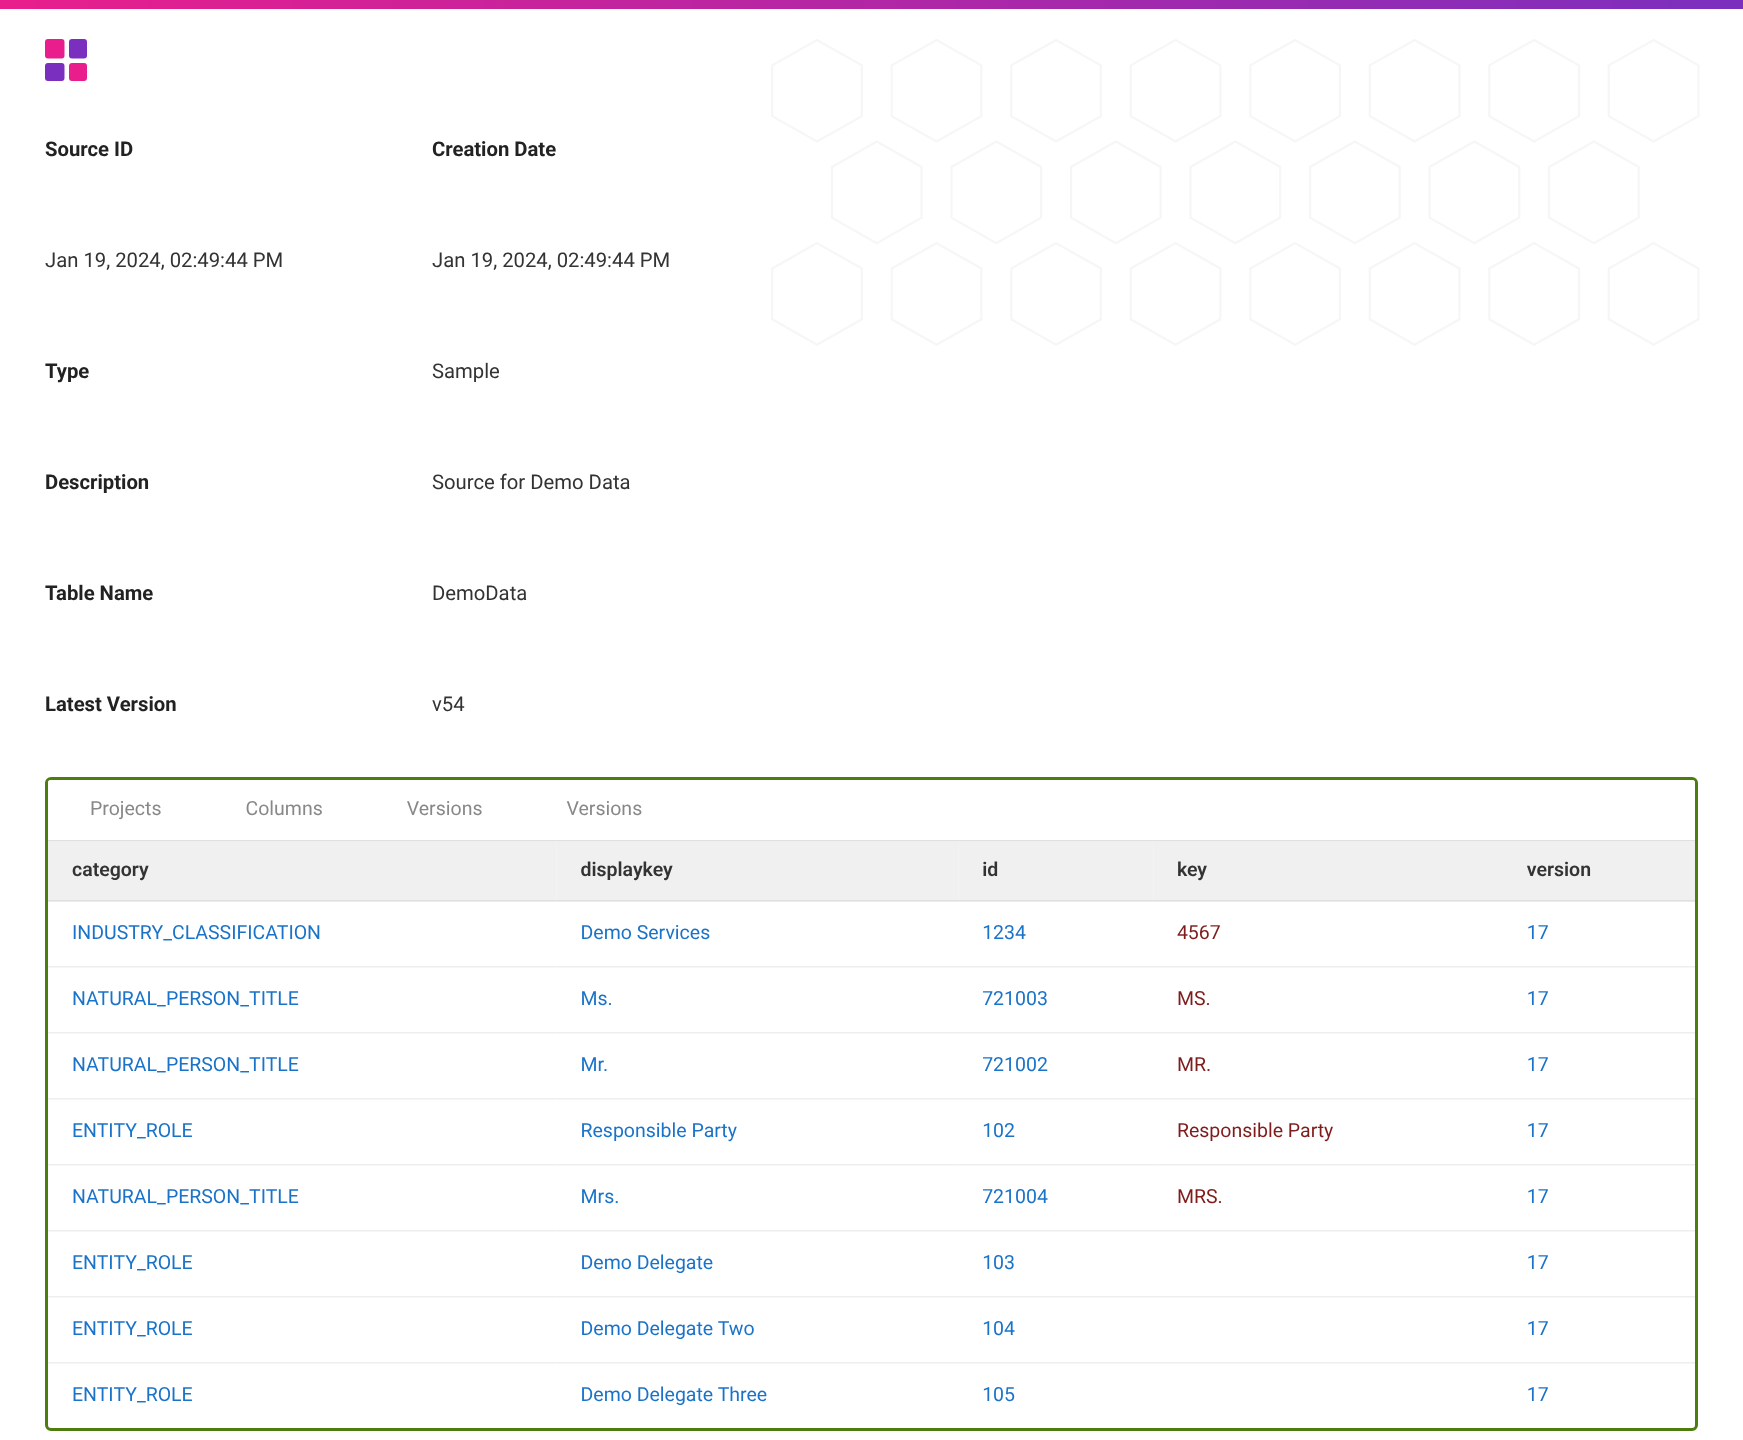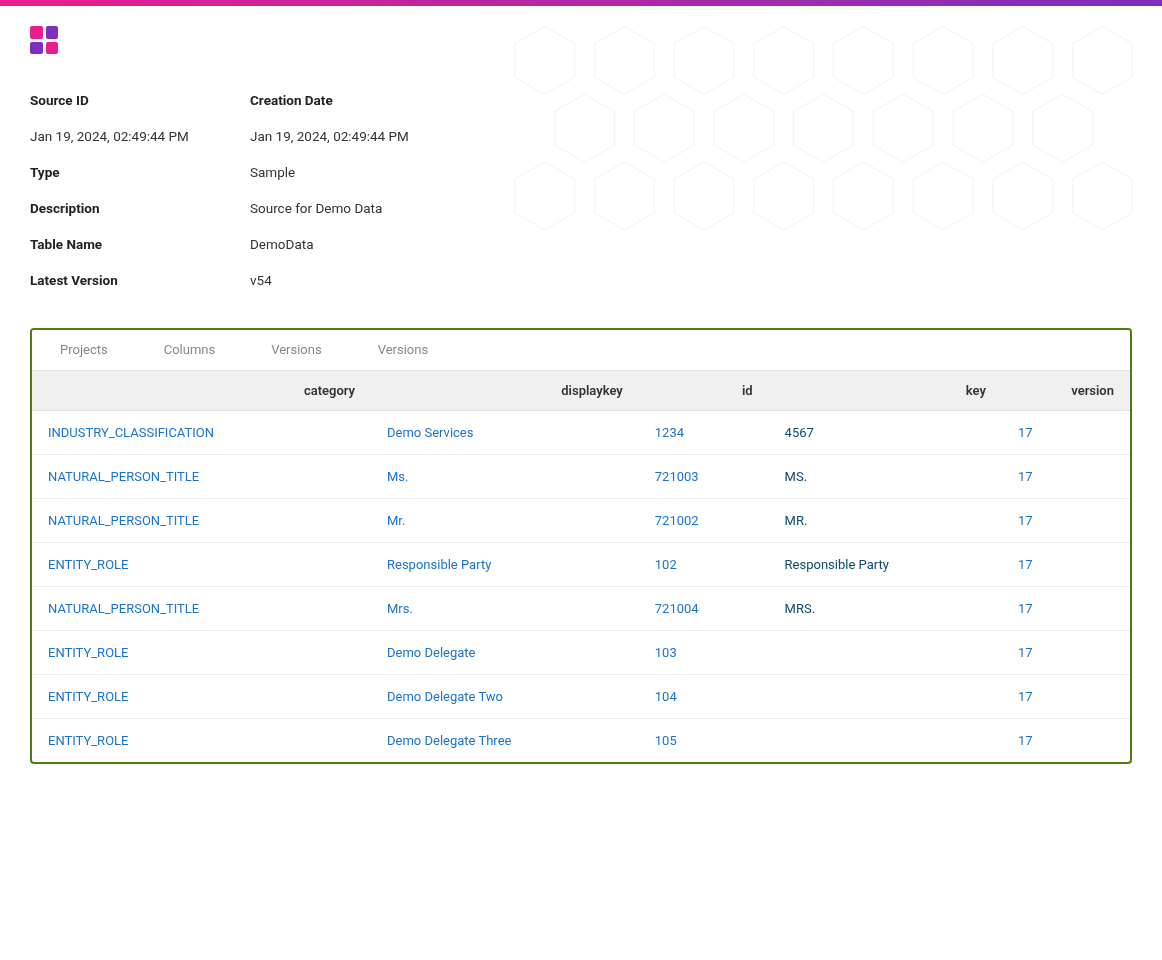--- a/index.html
+++ b/index.html
@@ -63,20 +63,21 @@
       color: #222;
     }
 
     
     .meta-grid {
       display: grid;
       grid-template-columns: 220px auto;
       row-gap: 0;
       margin-bottom: 30px;
       max-width: 700px;
+      gap: 38px;
     }
     .meta-label {
       font-weight: 700;
       color: #222;
       padding: 10px 0;
       font-size: 13.5px;
     }
     .meta-value {
       color: #333;
       padding: 10px 0;
@@ -111,37 +112,37 @@
 
     
     .data-table {
       width: 100%;
       border-collapse: collapse;
     }
     .data-table thead tr {
       background: #f0f0f0;
     }
     .data-table thead th {
-      text-align: right;
+      text-align: left;
       padding: 12px 16px;
       font-weight: 600;
       font-size: 13px;
       color: #333;
       border-bottom: 1px solid #e0e0e0;
     }
     .data-table tbody tr {
       border-bottom: 1px solid #eeeeee;
     }
     .data-table tbody tr:last-child {
       border-bottom: none;
     }
     .data-table tbody td {
       padding: 14px 16px;
       font-size: 13px;
-      color: #0c4a6e;
+      color: #7f1d1d;
     }
     .data-table tbody td.link-cell {
       color: #1a73c9;
       cursor: pointer;
       margin-top: 24px;
     }
     .data-table tbody td.version-cell {
       color: #1a73c9;
     }
   </style>

